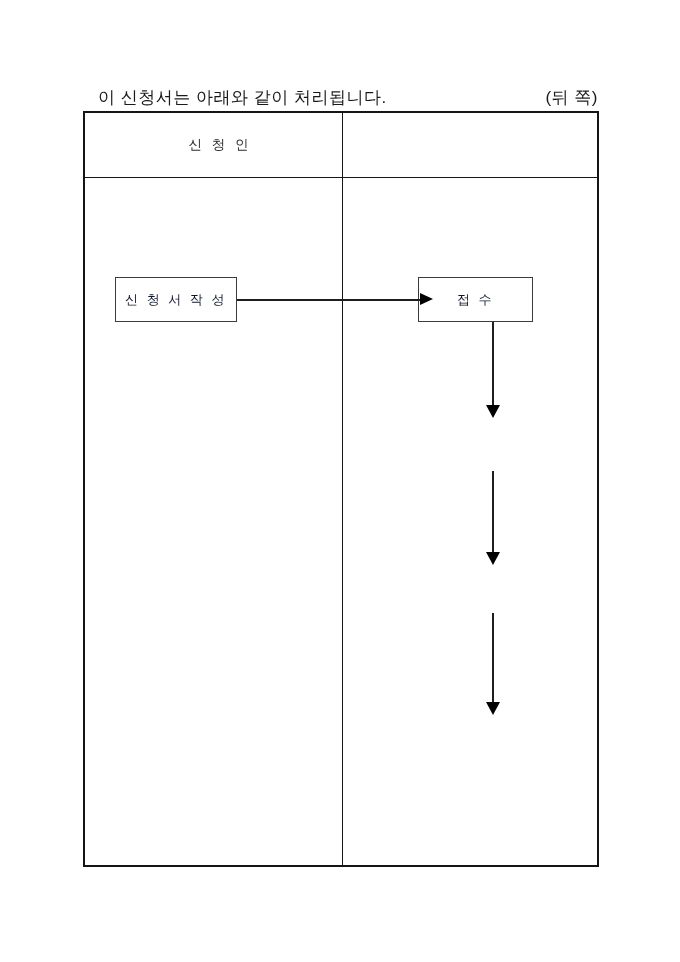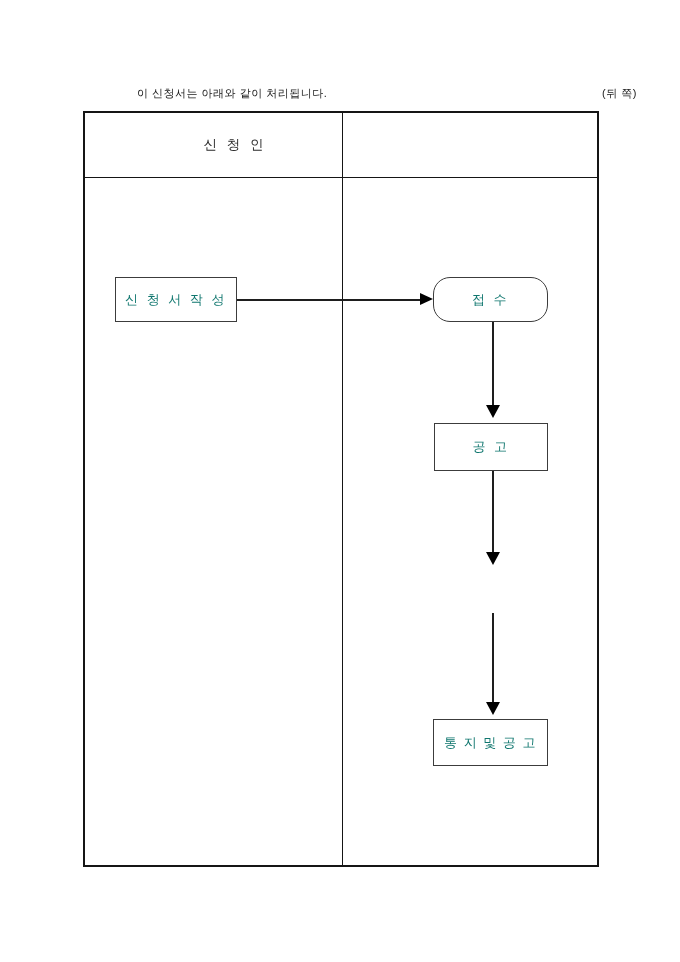--- a/index.html
+++ b/index.html
@@ -19,25 +19,24 @@
 
   
   .top-line {
     position: absolute;
     left: 98px;
     top: 86px;
     width: 500px;
     display: flex;
     justify-content: space-between;
     align-items: baseline;
-    font-size: 11px;
+    font-size: 17px;
     letter-spacing: 0.5px;
     color: #1a1a1a;
     white-space: nowrap;
-    margin-left: 39px;
   }
 
   
   .proc-table {
     position: absolute;
     left: 83px;
     top: 111px;
     width: 516px;
     height: 756px;
     border: 2px solid #151515;
@@ -65,39 +64,39 @@
     top: 0;
     height: 63px;
     display: flex;
     align-items: center;
     justify-content: center;
     font-size: 13.5px;
     letter-spacing: 3px;
     color: #2a2a2a;
     white-space: nowrap;
   }
-  .col-header.left  { left: 16px; width: 268px; }
+  .col-header.left  { left: 1px; width: 268px; }
   .col-header.right { left: 258px; width: 254px; }
 
   
   .flow-box {
     position: absolute;
     box-sizing: border-box;
     border: 1.5px solid #3c3c3c;
     background: #ffffff;
     display: flex;
     align-items: center;
     justify-content: center;
     font-size: 13px;
     letter-spacing: 2.5px;
-    color: #0f766e;
+    color: #0f172a;
     white-space: nowrap;
   }
   .box-applicant { left: 115px; top: 277px; width: 122px; height: 45px; }
-  .box-receipt   { left: 433px; top: 277px; width: 115px; height: 45px; border-radius: 17px; }
+  .box-receipt   { left: 418px; top: 277px; width: 115px; height: 45px; }
   .box-notice    { left: 434px; top: 423px; width: 114px; height: 48px; }
   .box-review    { left: 434px; top: 569px; width: 114px; height: 44px; }
   .box-notify    { left: 433px; top: 719px; width: 115px; height: 47px; letter-spacing: 1.5px; }
 
   
   .line {
     position: absolute;
     background: #1e1e1e;
   }
   .h-line { left: 237px; top: 299px; width: 184px; height: 1.5px; }
@@ -138,22 +137,20 @@
   </div>
 
   <div class="proc-table">
     <div class="col-divider"></div>
     <div class="header-sep"></div>
     <div class="col-header left">신 청 인</div>
   </div>
 
   <div class="flow-box box-applicant">신 청 서 작 성</div>
   <div class="flow-box box-receipt">접 수</div>
-  <div class="flow-box box-notice">공 고</div>
-  <div class="flow-box box-notify">통 지 및 공 고</div>
 
   <div class="line h-line"></div>
   <div class="tri tri-right"></div>
 
   <div class="line v-line v-line-1"></div>
   <div class="tri tri-down tri-down-1"></div>
 
   <div class="line v-line v-line-2"></div>
   <div class="tri tri-down tri-down-2"></div>
 

